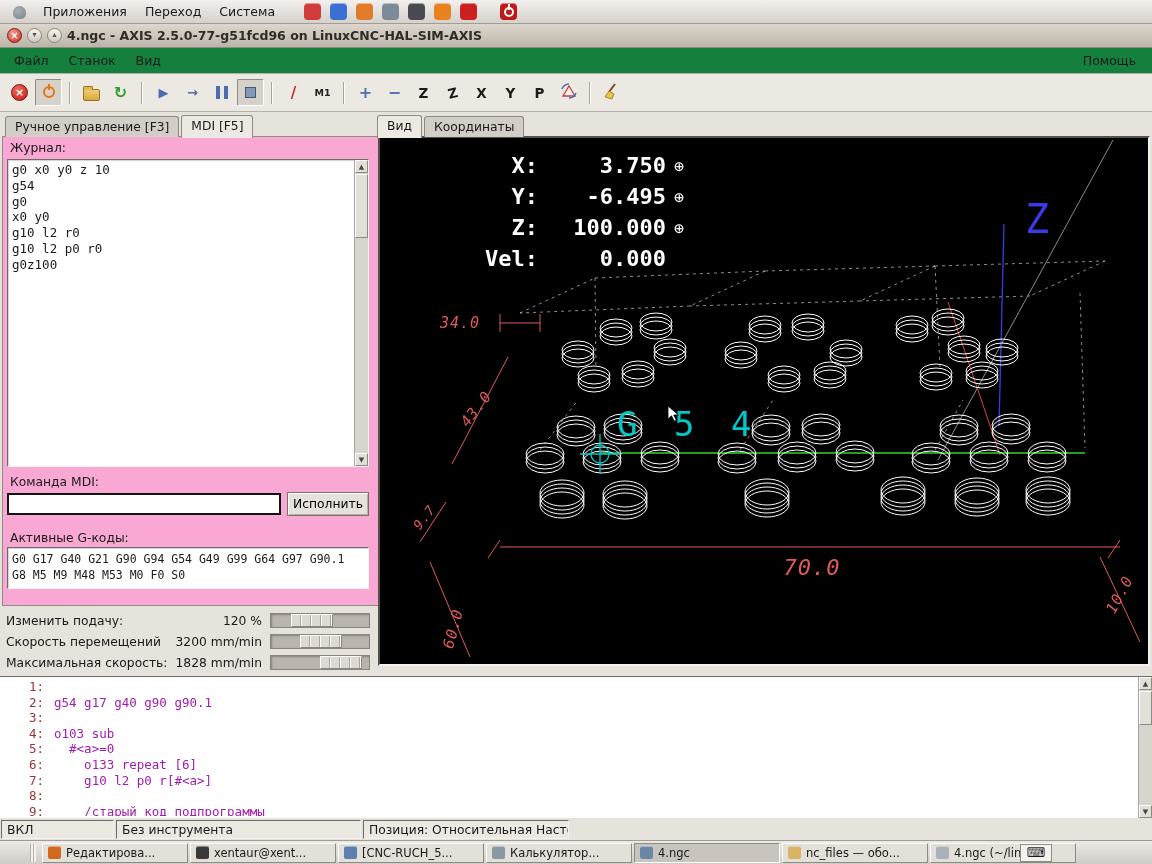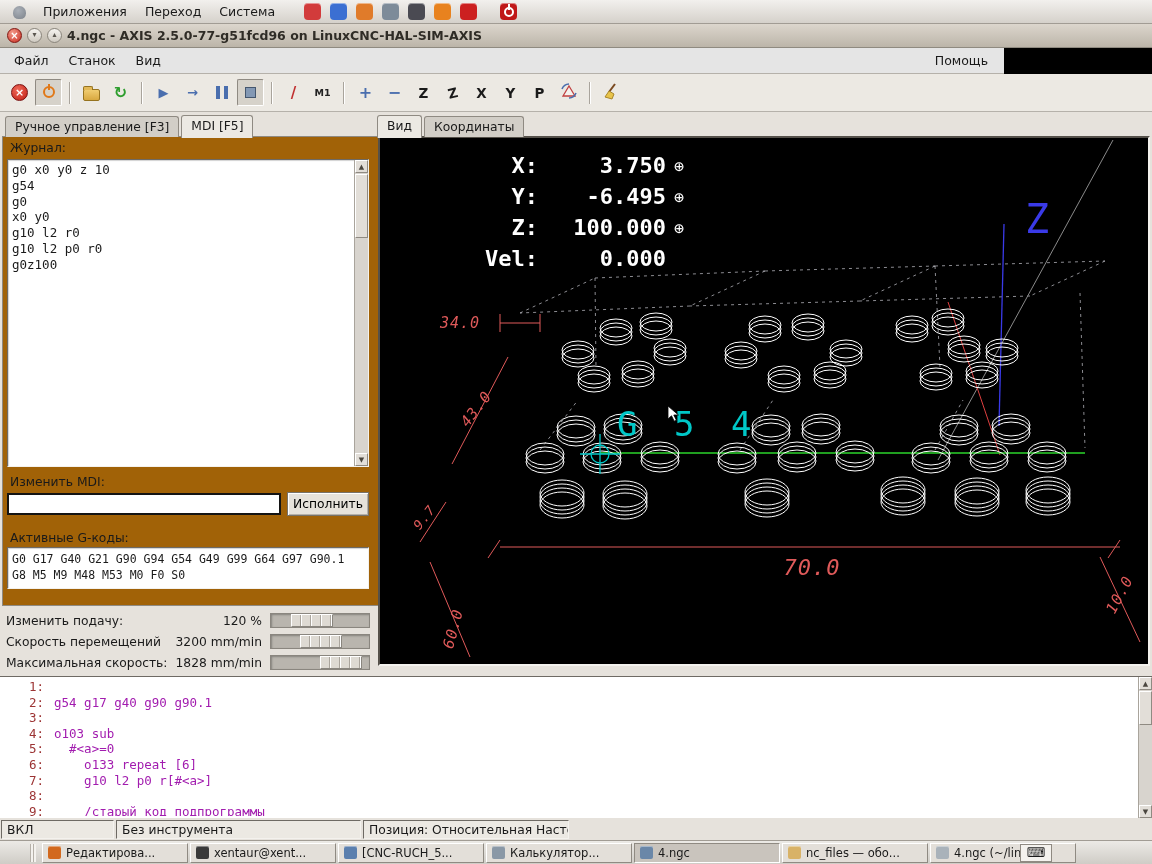--- a/index.html
+++ b/index.html
@@ -35,21 +35,21 @@
   
   #titlebar { position:absolute; left:0; top:24px; width:1152px; height:24px;
     background:linear-gradient(#dcd6cd,#bcb5a9); border-bottom:1px solid #8f8a80;
     display:flex; align-items:center; padding-left:7px; gap:5px; }
   .wbtn { width:15px; height:15px; border-radius:50%; background:linear-gradient(#f6f4f0,#cfcac1);
     border:1px solid #8a857c; font-size:8px; line-height:12px; text-align:center; color:#5a564f; }
   .wbtn.close { background:radial-gradient(circle at 35% 30%, #f29a8a, #c92d22); border-color:#801510; color:#fff; font-weight:bold; font-size:10px; line-height:13px; }
   #window-title { font-weight:bold; font-size:12.5px; color:#2f2c26; }
 
   
-  #menubar { position:absolute; left:0; top:48px; width:1004px; height:26px; background:#e5e5e5;
+  #menubar { position:absolute; left:0; top:48px; width:1152px; height:26px; background:#15803d;
     border-bottom:1px solid #b5b1aa; display:flex; align-items:center; padding:0 4px; }
   .menu-item { padding:4px 10px; font-size:12.5px; }
   .menu-right { margin-left:auto; padding:4px 12px; font-size:12.5px; }
 
   #toolbar { position:absolute; left:0; top:74px; width:1152px; height:38px; background:#ece9e3;
     border-bottom:1px solid #b5b1aa; display:flex; align-items:center; padding:0 6px; gap:2px; }
   .tbtn { width:27px; height:27px; display:flex; align-items:center; justify-content:center;
     border:1px solid transparent; border-radius:2px; }
   .tbtn.pressed { background:#d6d2ca; border-color:#8f8a82 #fff #fff #8f8a82; border-style:solid; }
   .tsep { width:2px; height:22px; border-left:1px solid #a9a49c; border-right:1px solid #fff; margin:0 5px; }
@@ -70,21 +70,21 @@
 
   
   #main { position:absolute; left:0; top:112px; width:1152px; height:564px; background:#e6e2dc; }
 
   
   #left-panel { position:absolute; left:2px; top:0; width:372px; height:564px; }
   .tabs { display:flex; align-items:flex-end; height:24px; padding-left:3px; position:relative; z-index:2; }
   .tab { font-size:12.3px; padding:3px 9px; background:#d2cec7; border:1px solid #8f8a82; border-bottom:none;
     border-top-left-radius:3px; border-top-right-radius:3px; margin-right:2px; position:relative; top:1px; }
   .tab.selected { background:#ece9e3; padding-bottom:5px; top:2px; z-index:3; }
-  #left-body { position:absolute; left:0; top:24px; width:440px; height:470px; background:#a16207; border:1px solid #8f8a82;padding-left:36px; }
+  #left-body { position:absolute; left:0; top:24px; width:440px; height:470px; background:#f9a8d4; border:1px solid #8f8a82;padding-left:36px; }
   .flabel { font-size:12.3px; position:absolute; left:7px; }
   .sunken { background:#fff; border:1px solid; border-color:#6e6a64 #f4f2ee #f4f2ee #6e6a64; box-shadow:inset 1px 1px 1px rgba(0,0,0,.18); }
   #history-box { position:absolute; left:4px; top:22px; width:362px; height:308px; }
   #history-lines { position:absolute; inset:2px 16px 2px 4px; font-family:"DejaVu Sans Mono", monospace; font-size:12.5px; line-height:15.8px; overflow:hidden; }
   #mdi-row { position:absolute; left:0; top:356px; width:372px; }
   #mdi-input { position:absolute; left:4px; top:0; width:274px; height:22px; border:2px solid #141414; background:#fff;
     font-family:"DejaVu Sans Mono", monospace; font-size:13px; padding:0 3px; outline:none; }
   #mdi-go { position:absolute; left:284px; top:-1px; width:82px; height:24px; background:#e6e2db; border:1px solid #77726a;
     box-shadow:inset 1px 1px 0 #fff, inset -1px -1px 0 #b5b0a8; font-size:12.3px; font-family:"DejaVu Sans", sans-serif; }
   #gcodes-box { position:absolute; left:4px; top:410px; width:362px; height:42px; padding:3px 4px;
@@ -286,21 +286,21 @@
               <div>g0z100</div>
             </div>
           <div class="vscroll" id="history-scroll">
               <div class="sb-btn">▲</div>
               <div class="sb-trough">
                 <div class="sb-thumb" style="top: 1px; height: 64px;"></div>
               </div>
               <div class="sb-btn">▼</div>
             </div>
         </div>
-        <div class="flabel" style="top:338px">Изменить MDI:</div>
+        <div class="flabel" style="top:338px">Команда MDI:</div>
         <div id="mdi-row">
           <input id="mdi-input" value="" style="">
           <button id="mdi-go">Исполнить</button>
         </div>
         <div class="flabel" style="top:394px">Активные G-коды:</div>
         <div id="gcodes-box" class="sunken"><div>G0 G17 G40 G21 G90 G94 G54 G49 G99 G64 G97 G90.1</div><div>G8 M5 M9 M48 M53 M0 F0 S0</div></div>
       </div>
       <div id="sliders">
           <div class="slider-row">
             <span>Изменить подачу:</span>

